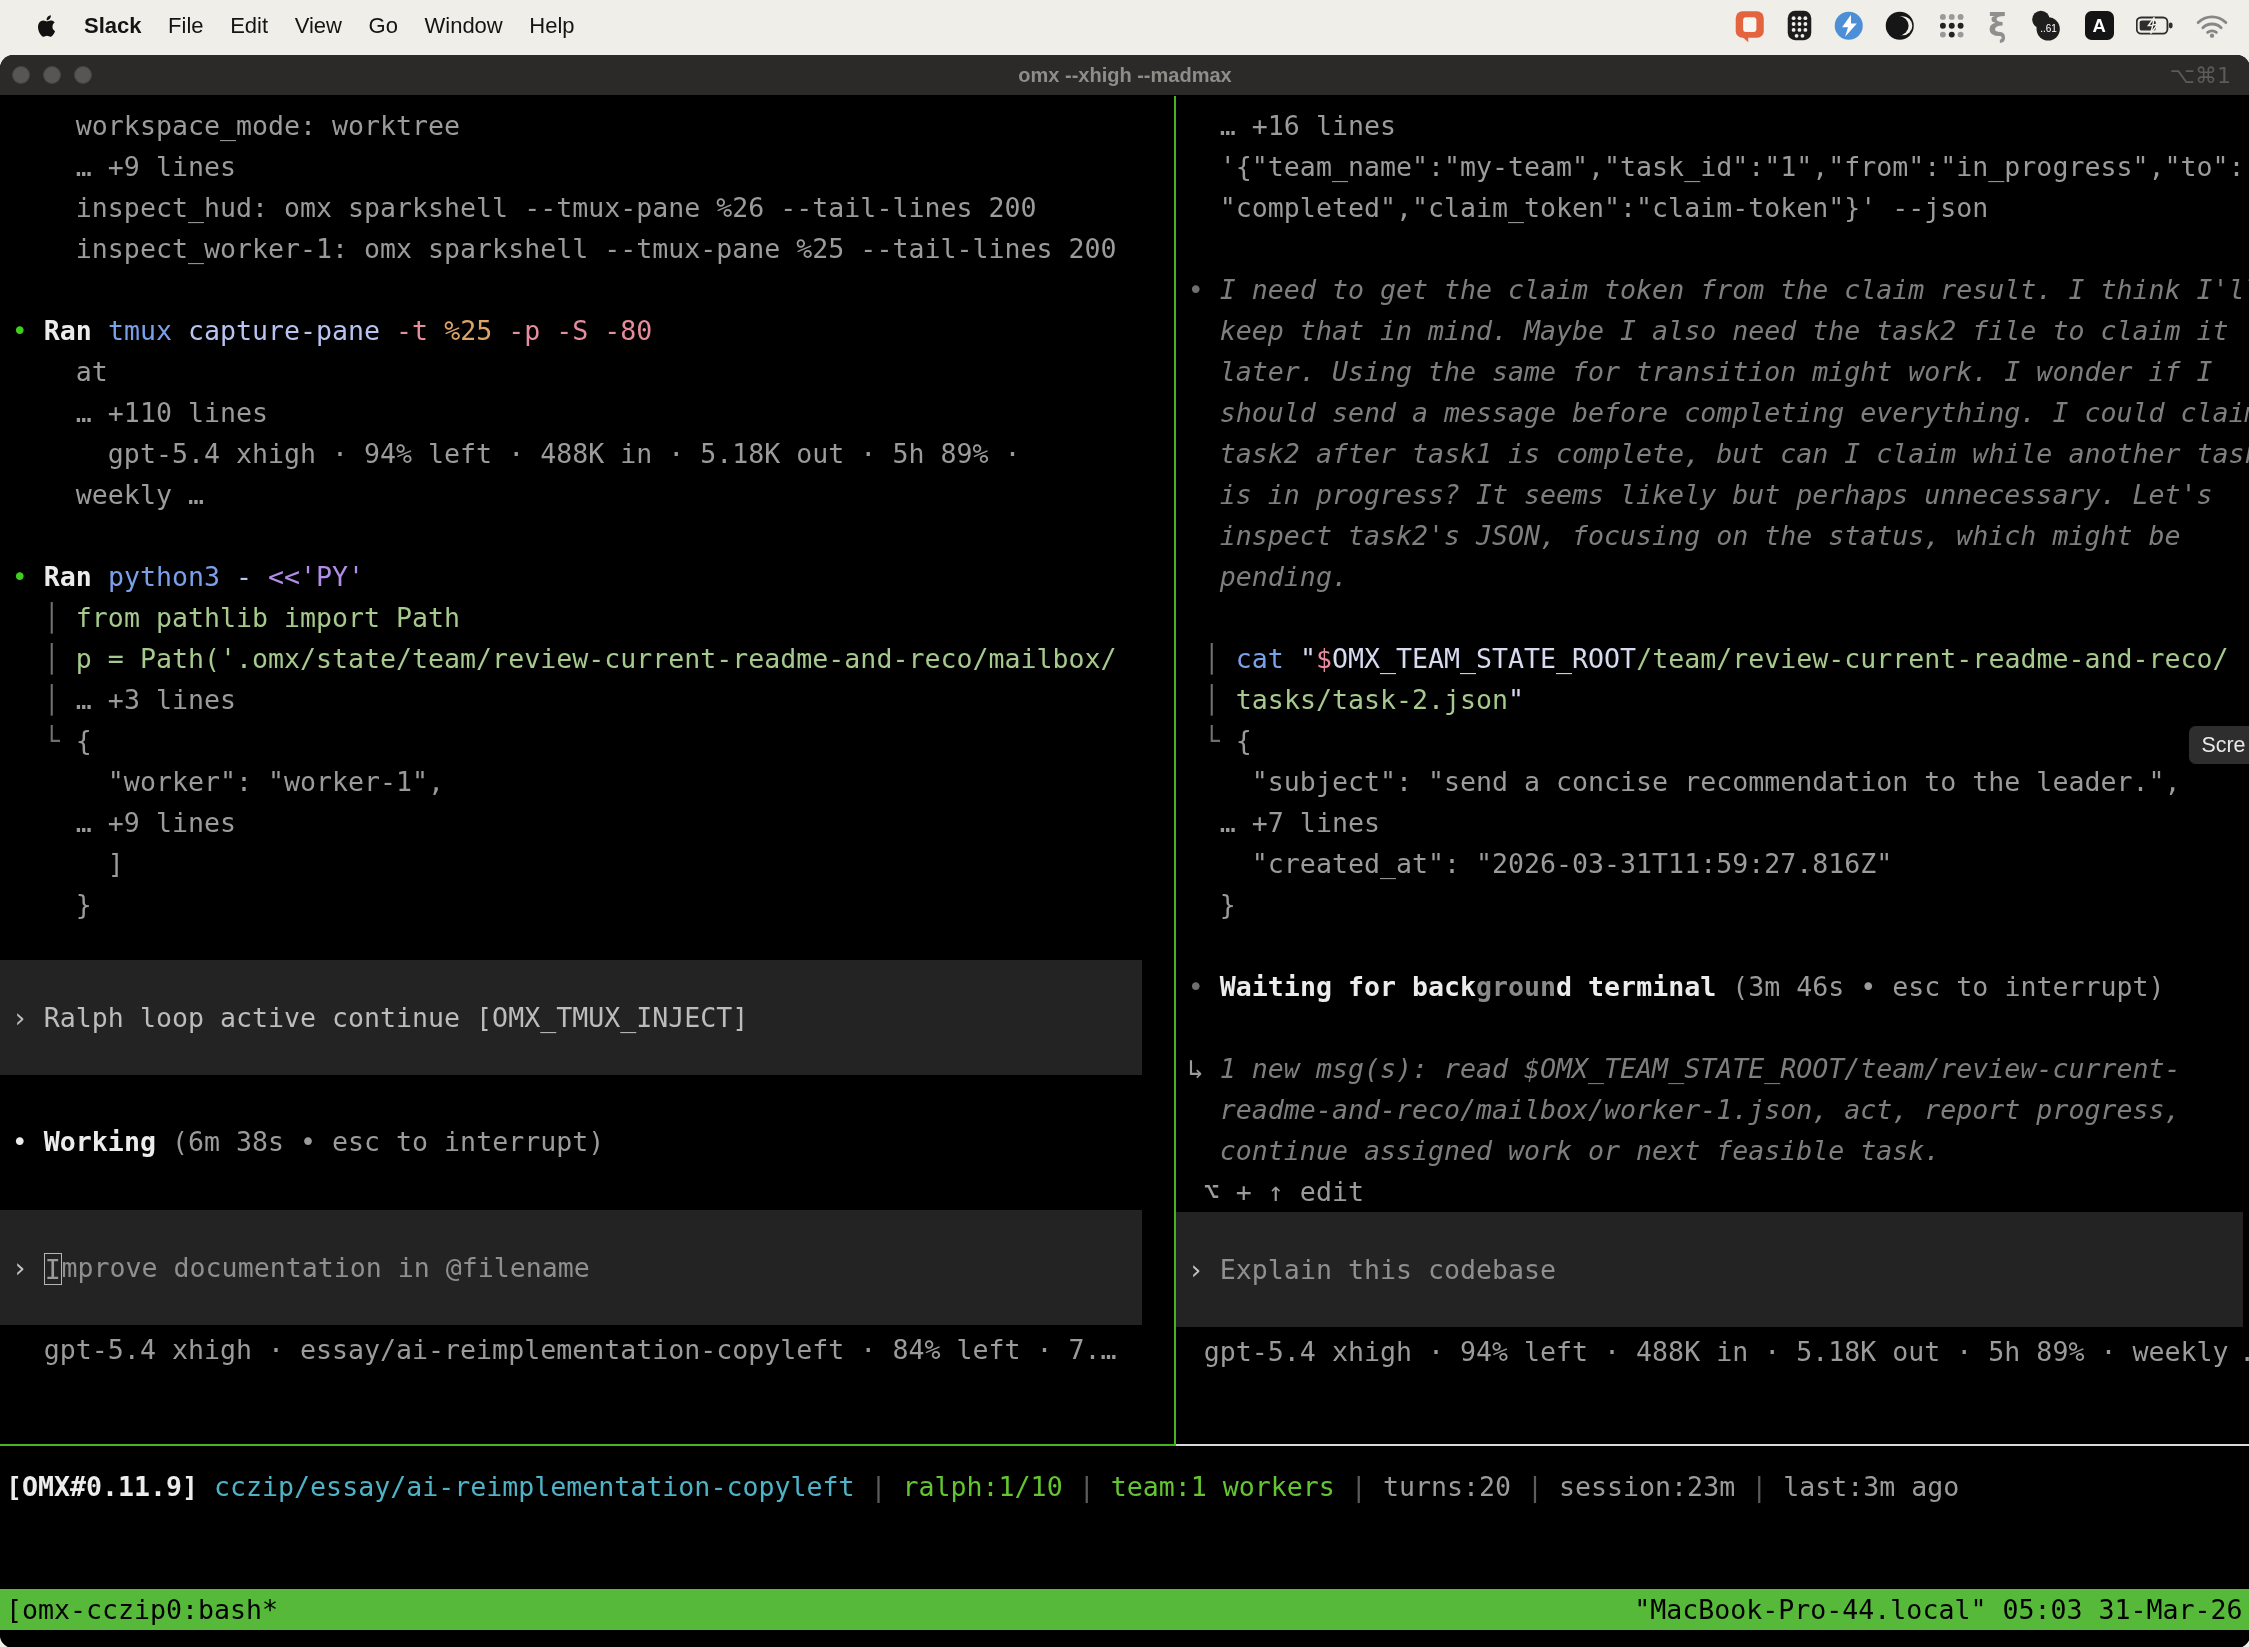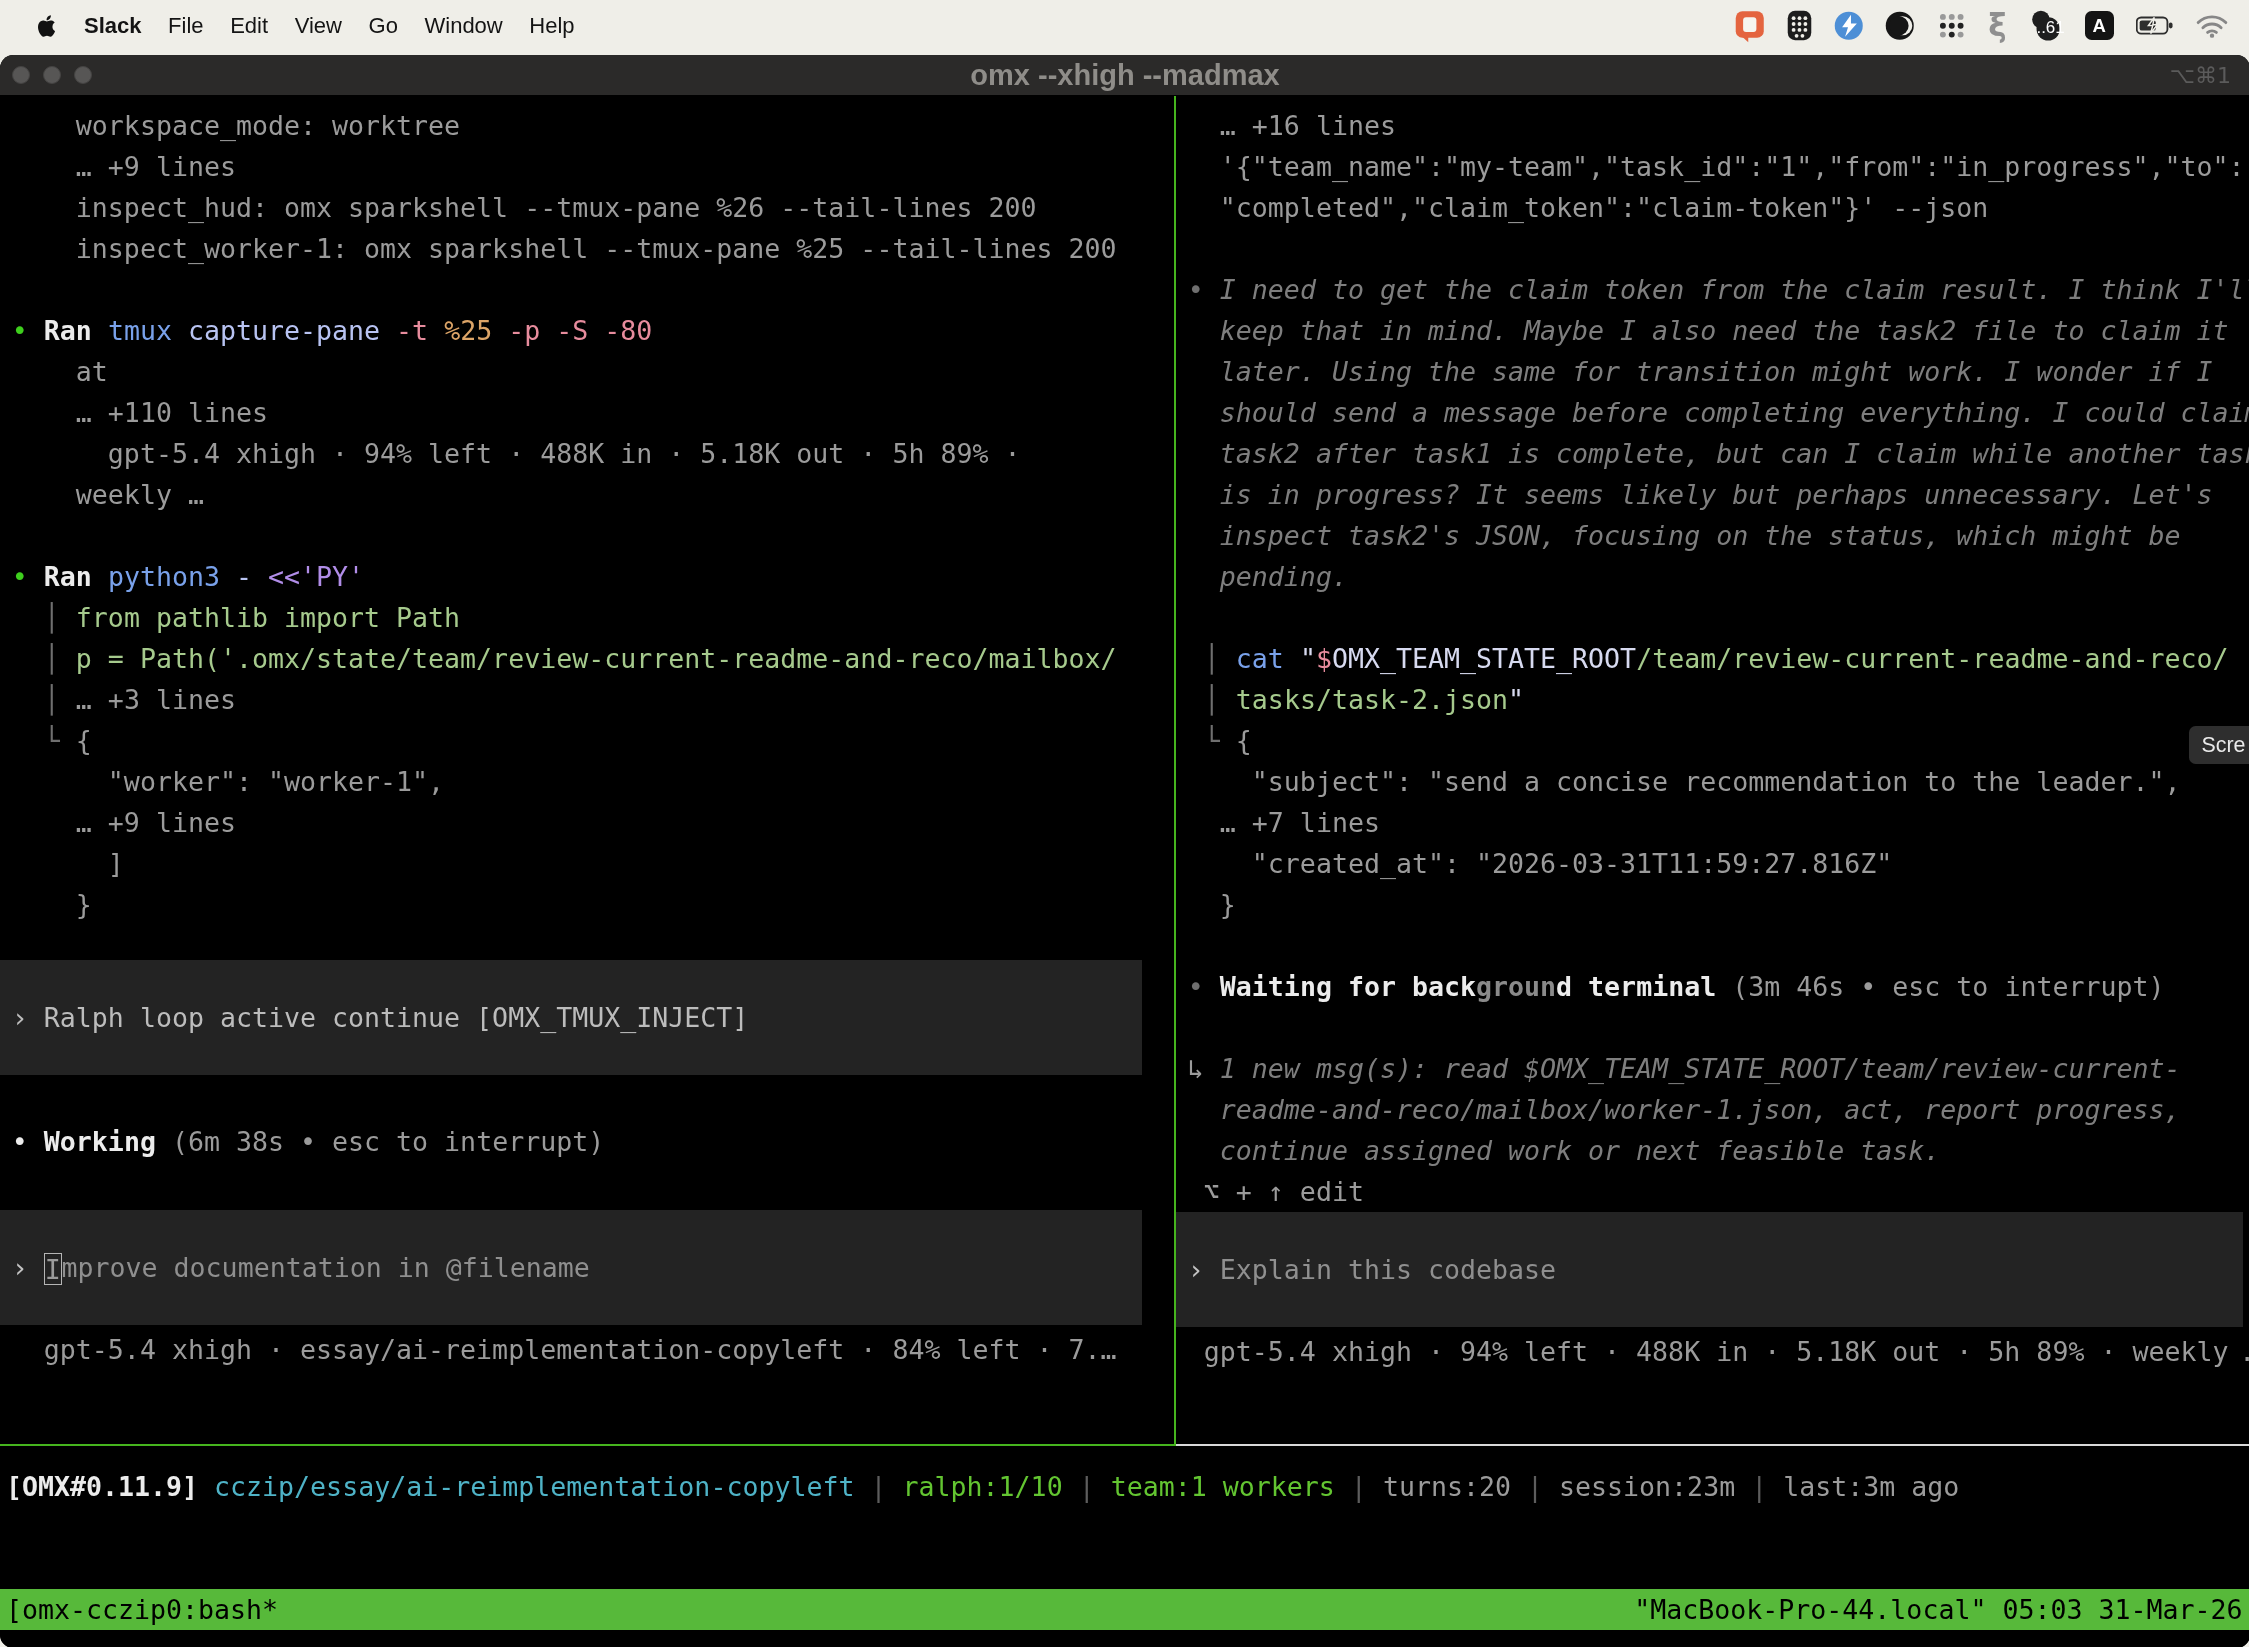--- a/index.html
+++ b/index.html
@@ -10,29 +10,29 @@
   
   .menubar{height:51px;display:flex;align-items:center;padding:0 22px 0 37px;box-sizing:border-box;}
   .menubar .apple{display:flex;align-items:center;margin-right:28px;}
   .menus{display:flex;gap:26.6px;align-items:center;font-size:22px;color:#141414;}
   .menus .mitem:first-child{font-weight:bold;}
   .menubar .spacer{flex:1;}
   .statusicons{display:flex;gap:22px;align-items:center;}
   .sicon{position:relative;display:flex;align-items:center;justify-content:center;}
   .dragon{font-family:"DejaVu Sans",sans-serif;font-size:31px;color:#8f8f8f;font-weight:bold;line-height:1;}
   .icon-label{position:absolute;color:#fff;font-family:"Liberation Sans",sans-serif;}
-  [data-name="badge-61-icon"] .icon-label{font-size:17px;left:50%;top:58%;transform:translate(-32%,-50%);}
+  [data-name="badge-61-icon"] .icon-label{font-size:10px;left:50%;top:58%;transform:translate(-32%,-50%);}
   [data-name="input-source-icon"]{width:29.5px;height:29.5px;background:#141414;border-radius:6.6px;}
   [data-name="input-source-icon"] .icon-label{font-size:18.5px;font-weight:bold;position:static;}
   
   .window{position:absolute;left:0;right:0;top:55px;bottom:0;background:#000;border-radius:13.3px;overflow:hidden;}
   .titlebar{height:41px;background:#2b2a29;position:relative;display:flex;align-items:center;border-bottom:0.7px solid #000;box-sizing:border-box;}
   .lights{display:flex;gap:12.5px;padding-left:11.8px;}
   .tldot{width:18.5px;height:18.5px;border-radius:50%;background:#575655;border:0.7px solid #454443;box-sizing:border-box;}
-  .wtitle{position:absolute;left:0;right:0;text-align:center;font-size:29px;font-weight:600;color:#8f8d89;}
+  .wtitle{position:absolute;left:0;right:0;text-align:center;font-size:20px;font-weight:600;color:#8f8d89;}
   .wshort{position:absolute;right:19px;font-size:22px;color:#5b5b5b;font-family:"DejaVu Sans",sans-serif;}
   
   .term{position:absolute;left:0;right:0;top:41px;bottom:0;background:#000;overflow:hidden;
         font-family:"DejaVu Sans Mono",monospace;font-size:26.6px;line-height:41px;}
   .pane{position:absolute;top:0;padding:8.9px 0 0 11.8px;box-sizing:border-box;overflow:hidden;}
   .pane-left{left:0;width:1174px;height:1348px;border-radius:21px;}
   .pane-right{left:1176px;width:1074px;height:1348px;}
   .tl{height:41px;line-height:41px;white-space:pre;}
   .blk.band{background:#232323;margin-left:-11.8px;padding:37px 0 37px 11.8px;}
   .pane-left .blk.band{margin-right:32px;}

